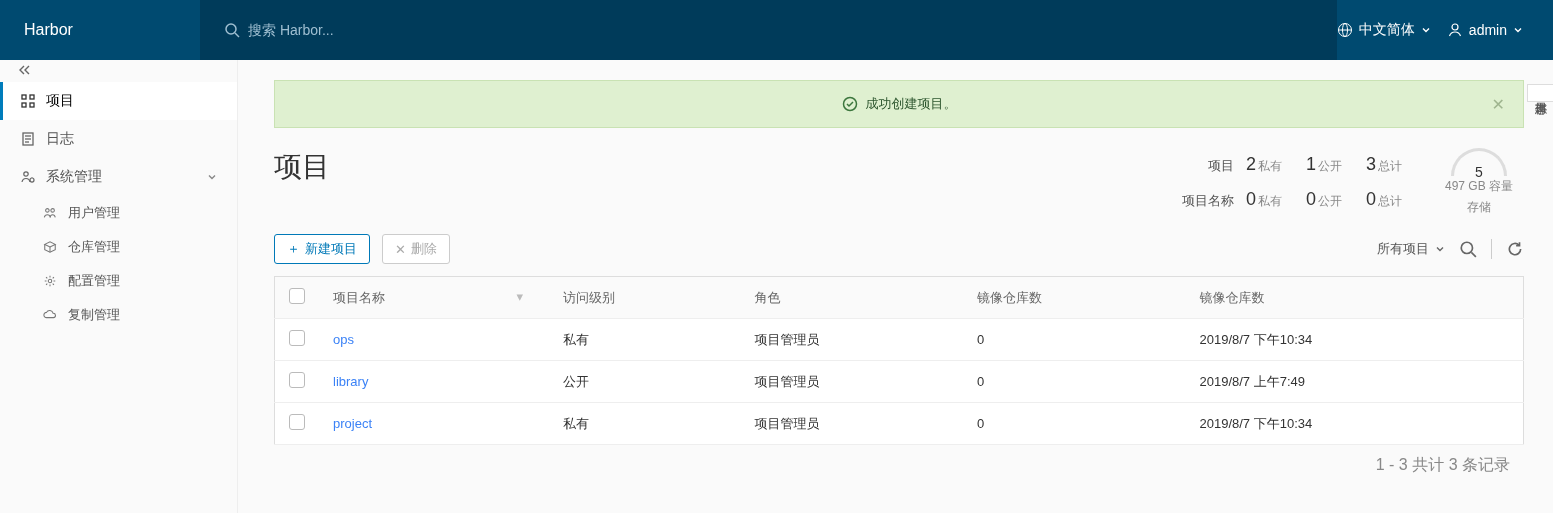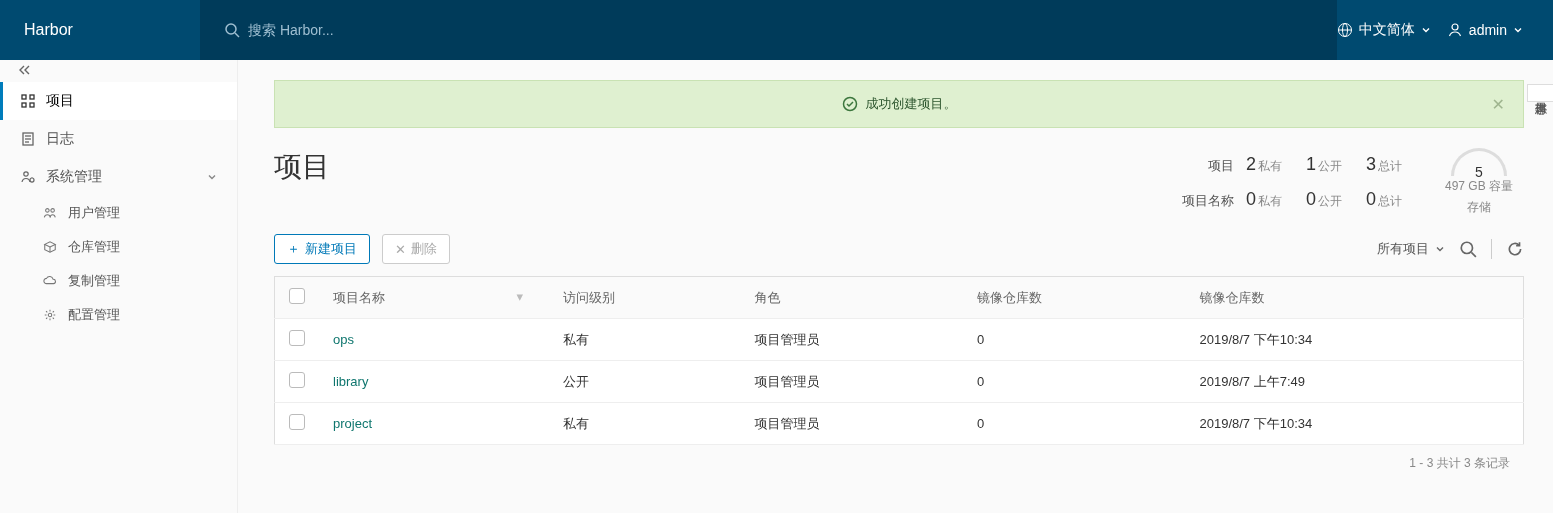--- a/index.html
+++ b/index.html
@@ -55,22 +55,22 @@
 .filter-dd { display:flex; align-items:center; gap:6px; color:#555; cursor:pointer; font-size:13px; }
 .ico-btn { color:#666; cursor:pointer; }
 .divider { width:1px; height:20px; background:#ccc; }
 
 
 .table { width:100%; border:1px solid #ddd; border-collapse: collapse; background:#fff; }
 .table th, .table td { text-align:left; padding: 11px 14px; font-size:13px; font-weight:400; border-bottom:1px solid #eee; }
 .table thead th { background:#fafafa; color:#666; font-weight:500; }
 .table .chk-col { width:42px; text-align:center; }
 .chk { width:16px; height:16px; border:1px solid #bbb; border-radius:3px; display:inline-block; background:#fff; }
-.link { color:#0f766e; cursor:pointer; }
-.table-foot { text-align:right; padding:10px 14px; color:#888; font-size:12px; }
+.link { color:#3b82f6; cursor:pointer; }
+.table-foot { text-align:right; padding:10px 14px; color:#888; font-size:16px; }
 .col-name { width: 230px; }
 .th-filter { float:right; color:#bbb; cursor:pointer; padding-right: 12px; }
 
 
 .side-tab { position:absolute; right:0; top:84px; writing-mode: vertical-rl; background:#fff; border:1px solid #ddd; padding:8px 4px; font-size:12px; color:#555; cursor:pointer; border-right:none; }
 
 svg { display:block; }
 </style>
 </head>
 <body>
@@ -185,33 +185,33 @@
               <path d="M2 5l6-3 6 3-6 3z"></path>
               <path d="M2 5v6l6 3 6-3V5"></path>
               <line x1="8" y1="8" x2="8" y2="14"></line>
             </svg>
         </span>
         <span>仓库管理</span>
       </div>
       <div class="nav-item">
         <span class="nav-icon">
           <svg width="14" height="14" viewBox="0 0 16 16" fill="none" stroke="#777" stroke-width="1.2">
-              <path d="M4 11a3 3 0 010-6 4 4 0 017.5 1A2.5 2.5 0 0112 11z"></path>
-            </svg>
-        </span>
-        <span>复制管理</span>
+              <circle cx="8" cy="8" r="2"></circle>
+              <path d="M8 2v2M8 12v2M2 8h2M12 8h2M3.5 3.5l1.4 1.4M11.1 11.1l1.4 1.4M12.5 3.5l-1.4 1.4M4.9 11.1l-1.4 1.4"></path>
+            </svg>
+        </span>
+        <span>配置管理</span>
       </div>
       <div class="nav-item">
         <span class="nav-icon">
           <svg width="14" height="14" viewBox="0 0 16 16" fill="none" stroke="#777" stroke-width="1.2">
-              <circle cx="8" cy="8" r="2"></circle>
-              <path d="M8 2v2M8 12v2M2 8h2M12 8h2M3.5 3.5l1.4 1.4M11.1 11.1l1.4 1.4M12.5 3.5l-1.4 1.4M4.9 11.1l-1.4 1.4"></path>
-            </svg>
-        </span>
-        <span>配置管理</span>
+              <path d="M4 11a3 3 0 010-6 4 4 0 017.5 1A2.5 2.5 0 0112 11z"></path>
+            </svg>
+        </span>
+        <span>复制管理</span>
       </div>
     </div>
   </div>
 
   <div class="main">
     <div class="alert">
       <span class="check">
         <svg width="16" height="16" viewBox="0 0 16 16" fill="none" stroke="#3c763d" stroke-width="1.5">
             <circle cx="8" cy="8" r="6.5"></circle>
             <polyline points="5,8 7,10 11,6"></polyline>

